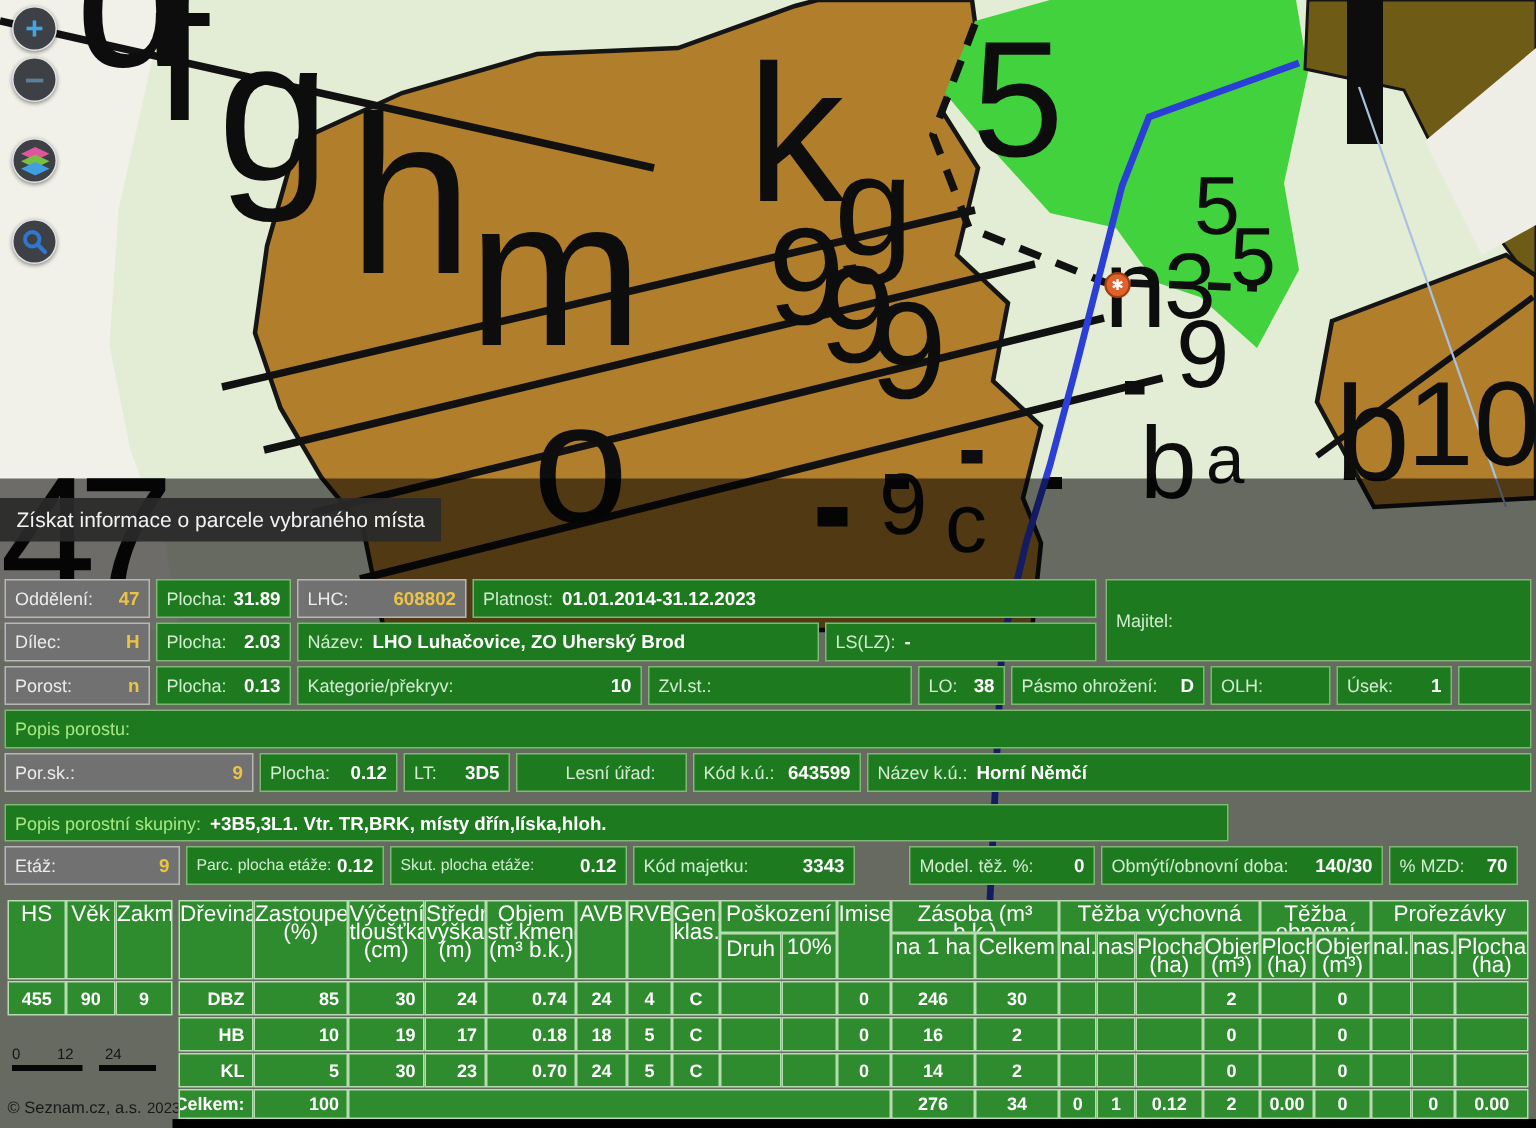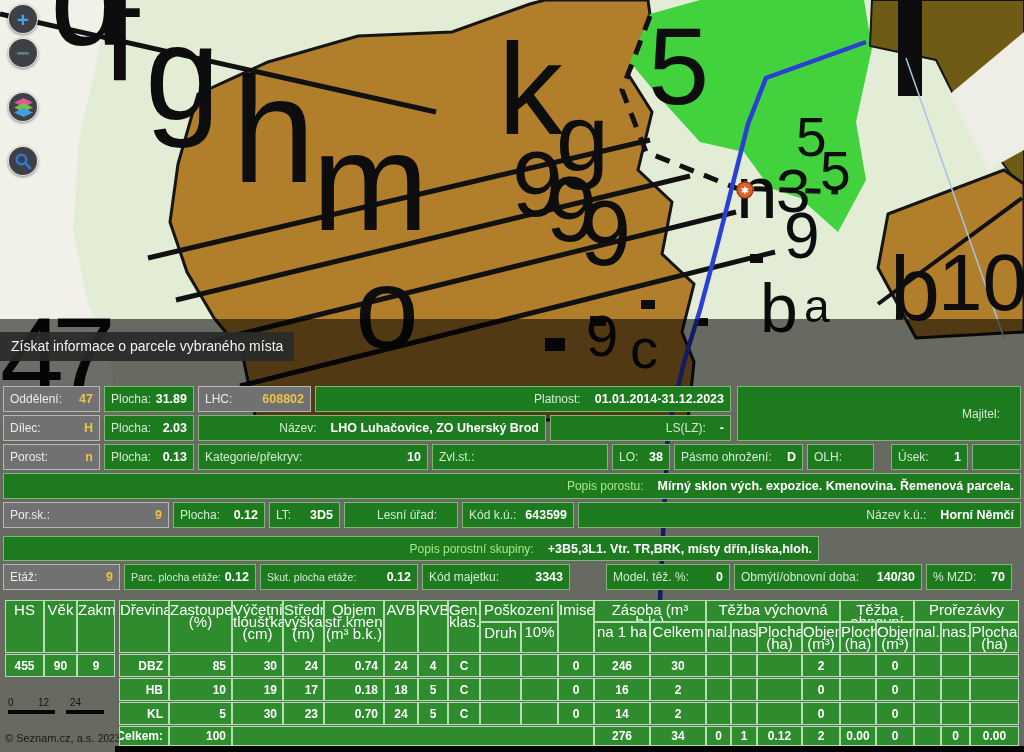--- a/index.html
+++ b/index.html
@@ -23,21 +23,21 @@
   .irow{position:absolute;left:0;width:1024px;}
   .icell{position:absolute;top:0;bottom:0;background:#1e7a1f;
          border:1px solid rgba(205,235,185,0.55);box-sizing:border-box;
          display:flex;align-items:center;justify-content:space-between;
          padding:0 6px;overflow:hidden;white-space:nowrap;}
   .icell .lbl{color:#d2ecd2;font-size:12px;}
   .icell .val{color:#ffffff;font-size:12.5px;font-weight:bold;}
   .icell.gray{background:#717171;border-color:rgba(230,230,230,0.6);}
   .icell.gray .lbl{color:#ececec;}
   .icell.gray .val{color:#ecc445;}
-  .icell.vleft{justify-content:flex-end;gap:14px;}
+  .icell.vleft{justify-content:flex-start;gap:6px;}
   .icell.hl .lbl{color:#a6e884;}
   
   .tcell{position:absolute;background:#2e8b2e;box-sizing:border-box;
          border:1px solid rgba(228,248,222,0.75);
          display:flex;align-items:center;justify-content:center;
          color:#fff;overflow:hidden;text-align:center;}
   .thead{font-size:15px;line-height:12px;font-weight:normal;}
   .thead.top{align-items:flex-start;padding-top:3px;}
   .tval{font-size:12px;font-weight:bold;}
   .al-r{justify-content:flex-end;padding-right:5px;text-align:right;}
@@ -200,37 +200,36 @@
           <span class="val"></span>
         </div>
         <div class="icell" style="left: 612px; width: 58px; height: 26px;">
           <span class="lbl">LO:</span>
           <span class="val">38</span>
         </div>
         <div class="icell" style="left: 674px; width: 129px; height: 26px;">
           <span class="lbl">Pásmo ohrožení:</span>
           <span class="val">D</span>
         </div>
-        <div class="icell" style="left: 807px; width: 67px; height: 26px;">
+        <div class="icell" style="left: 807px; width: 80px; height: 26px;">
           <span class="lbl">OLH:</span>
           <span class="val"></span>
         </div>
         <div class="icell" style="left: 891px; width: 77px; height: 26px;">
           <span class="lbl">Úsek:</span>
           <span class="val">1</span>
         </div>
         <div class="icell" style="left: 972px; width: 49px; height: 26px;">
           <span class="lbl"></span>
           <span class="val"></span>
         </div>
       </div>
       <div class="irow" style="top: 473px; height: 26px;">
         <div class="icell vleft hl" style="left: 3px; width: 1018px; height: 26px;">
           <span class="lbl">Popis porostu:</span>
-          <span class="val">Mírný sklon vých. expozice. Kmenovina. Řemenová parcela.</span>
         </div>
       </div>
       <div class="irow" style="top: 502px; height: 26px;">
         <div class="icell gray" style="left: 3px; width: 166px; height: 26px;">
           <span class="lbl">Por.sk.:</span>
           <span class="val">9</span>
         </div>
         <div class="icell" style="left: 173px; width: 92px; height: 26px;">
           <span class="lbl">Plocha:</span>
           <span class="val">0.12</span>

